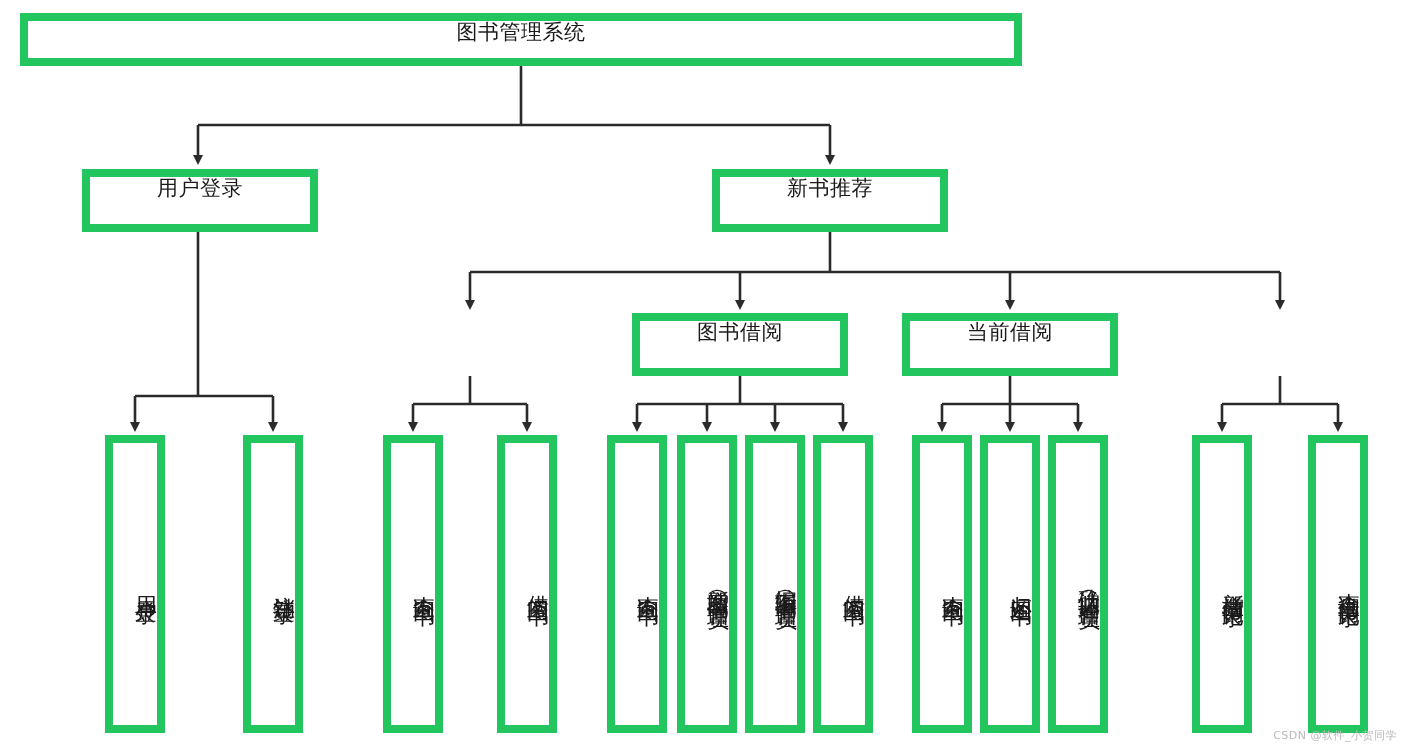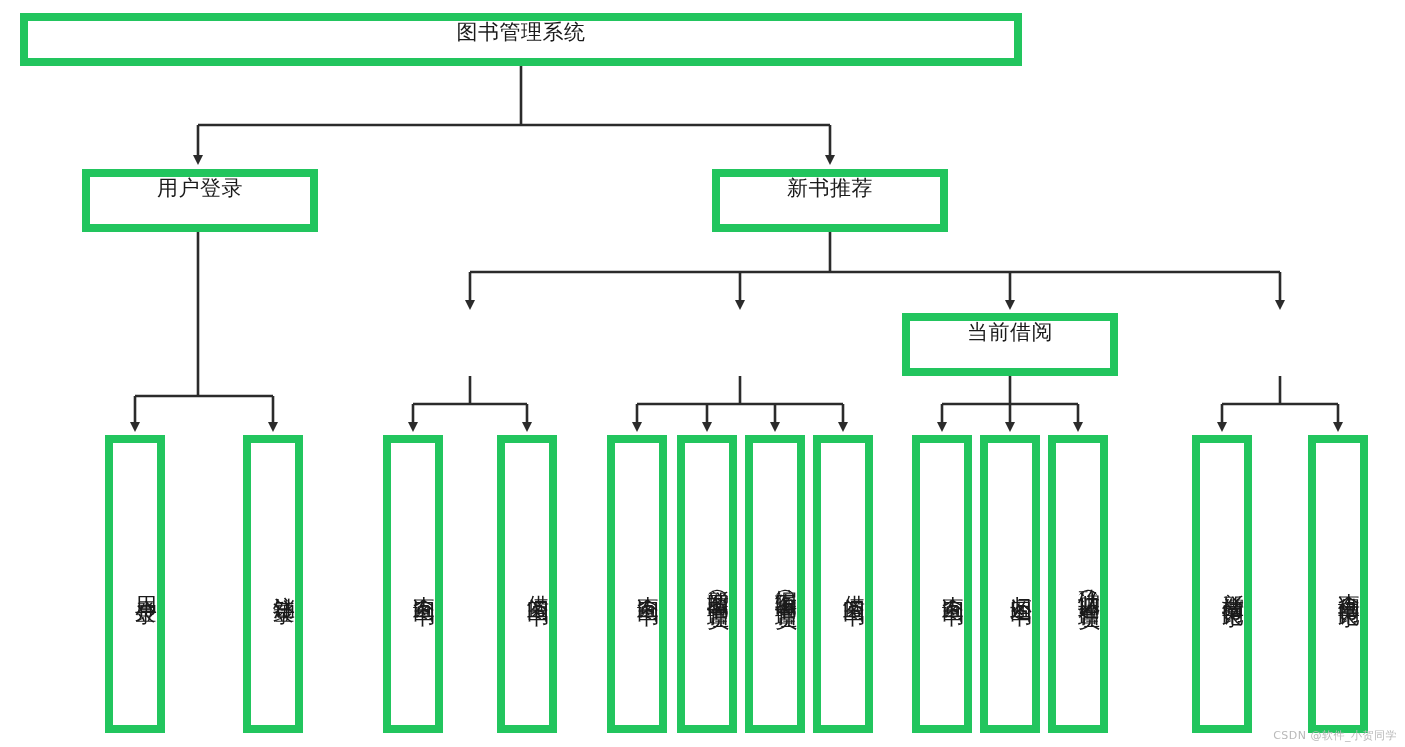--- a/index.html
+++ b/index.html
@@ -124,20 +124,23 @@
     <span class="lbl">图书管理系统</span>
   </div>
 
   <div class="node h" style="left:82px;top:169px;width:236px;height:63px;">
     <span class="lbl">用户登录</span>
   </div>
   <div class="node h" style="left:712px;top:169px;width:236px;height:63px;">
     <span class="lbl">新书推荐</span>
   </div>
 
+  <div class="node h" style="left:632px;top:313px;width:216px;height:63px;">
+    <span class="lbl">图书借阅</span>
+  </div>
   <div class="node h" style="left:902px;top:313px;width:216px;height:63px;">
     <span class="lbl">当前借阅</span>
   </div>
 
   <div class="node v" style="left:105px;top:435px;width:60px;height:298px;">
     <span class="lbl">用户登录</span>
   </div>
   <div class="node v" style="left:243px;top:435px;width:60px;height:298px;">
     <span class="lbl">注销登录</span>
   </div>

